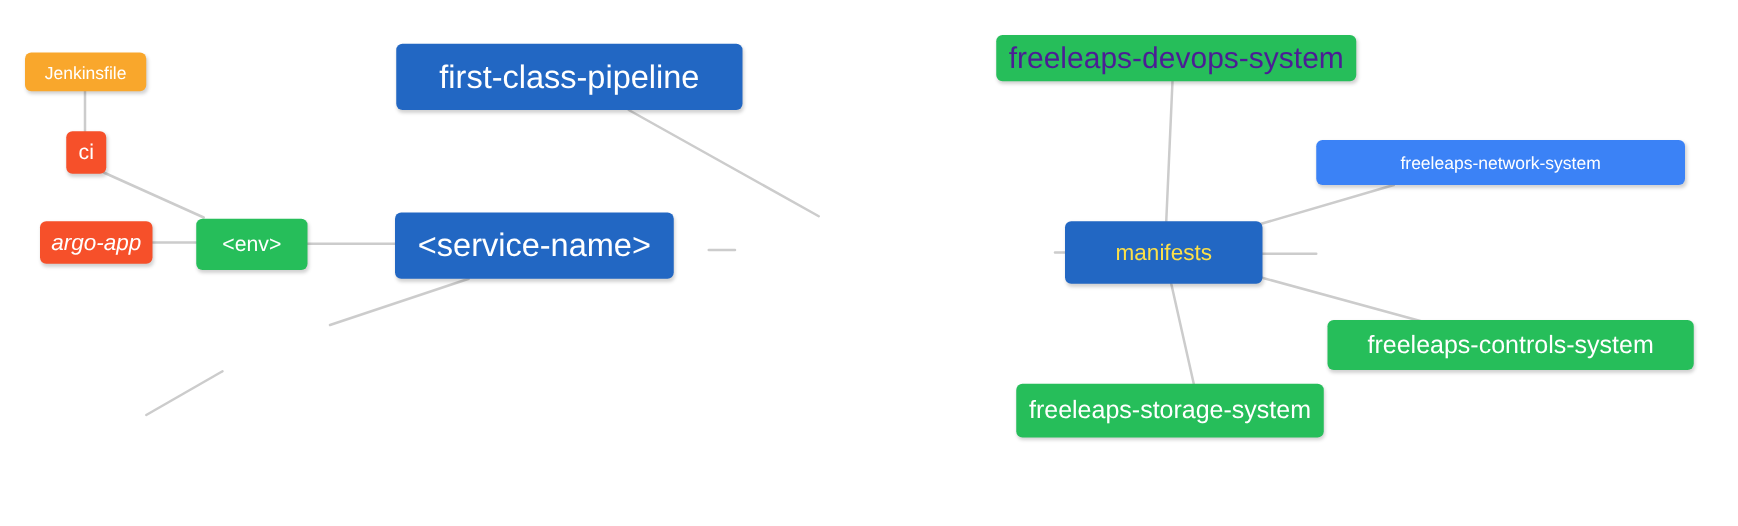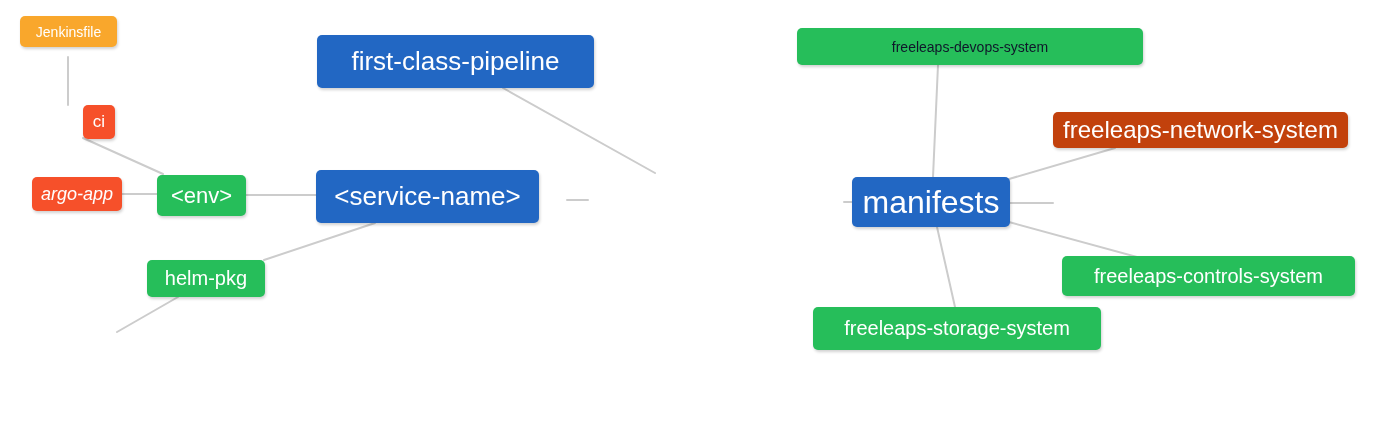--- a/index.html
+++ b/index.html
@@ -53,23 +53,22 @@
       <line x1="933" y1="177" x2="938" y2="65" stroke="#CCCCCC" stroke-width="2" stroke-linecap="round"></line>
       <line x1="1009" y1="179" x2="1115" y2="148" stroke="#CCCCCC" stroke-width="2" stroke-linecap="round"></line>
       <line x1="1009" y1="203" x2="1053" y2="203" stroke="#CCCCCC" stroke-width="2" stroke-linecap="round"></line>
       <line x1="1009" y1="222" x2="1137" y2="257" stroke="#CCCCCC" stroke-width="2" stroke-linecap="round"></line>
       <line x1="937" y1="227" x2="955" y2="307" stroke="#CCCCCC" stroke-width="2" stroke-linecap="round"></line>
       <line x1="375" y1="223" x2="264" y2="260" stroke="#CCCCCC" stroke-width="2" stroke-linecap="round"></line>
       <line x1="178" y1="297" x2="117" y2="332" stroke="#CCCCCC" stroke-width="2" stroke-linecap="round"></line>
     </svg>
     <div class="node" style="left: 317px; top: 35px; width: 277px; height: 53px; font-size: 26px; background: rgb(34, 103, 195); color: rgb(255, 255, 255);">first-class-pipeline</div>
     <div class="node" style="left: 316px; top: 170px; width: 223px; height: 53px; font-size: 26px; background: rgb(34, 103, 195); color: rgb(255, 255, 255);">&lt;service-name&gt;</div>
-    <div class="node" style="left: 852px; top: 177px; width: 158px; height: 50px; font-size: 32px; background: rgb(34, 103, 195); color: #ffffff;">manifests</div>
-    <div class="node" style="left: 157px; top: 175px; width: 89px; height: 41px; font-size: 22px; background: rgb(38, 190, 90); color: rgb(255, 255, 255); text-align: right;">&lt;env&gt;</div>
-    <div class="node" style="left: 147px; top: 260px; width: 118px; height: 37px; font-size: 20px; background: rgb(38, 190, 90); color: rgb(255, 255, 255);">helm-pkg</div>
-    <div class="node" style="left: 53px; top: 105px; width: 32px; height: 34px; font-size: 17px; background: rgb(246, 80, 42); color: rgb(255, 255, 255); margin-left: 30px;">ci</div>
+    <div class="node" style="left: 852px; top: 177px; width: 158px; height: 50px; font-size: 18px; background: rgb(34, 103, 195); color: #fde047;">manifests</div>
+    <div class="node" style="left: 157px; top: 175px; width: 89px; height: 41px; font-size: 17px; background: rgb(38, 190, 90); color: rgb(255, 255, 255); text-align: right;">&lt;env&gt;</div>
+    <div class="node" style="left: 53px; top: 105px; width: 32px; height: 34px; font-size: 17px; background: rgb(246, 80, 42); color: rgb(255, 255, 255);">ci</div>
     <div class="node" style="left: 32px; top: 177px; width: 90px; height: 34px; font-size: 18px; background: rgb(246, 80, 42); color: rgb(255, 255, 255); font-style: italic;">argo-app</div>
-    <div class="node" style="left: 20px; top: 16px; width: 97px; height: 31px; font-size: 14px; background: rgb(249, 167, 44); color: rgb(255, 255, 255);">Jenkinsfile</div>
-    <div class="node" style="left: 797px; top: 28px; width: 346px; height: 37px; font-size: 14px; background: rgb(38, 190, 90); color: #0f172a;">freeleaps-devops-system</div>
-    <div class="node" style="left: 1053px; top: 112px; width: 295px; height: 36px; font-size: 24px; background: #c2410c; color: rgb(255, 255, 255);">freeleaps-network-system</div>
+    <div class="node" style="left: 20px; top: 42px; width: 97px; height: 31px; font-size: 14px; background: rgb(249, 167, 44); color: rgb(255, 255, 255);">Jenkinsfile</div>
+    <div class="node" style="left: 797px; top: 28px; width: 288px; height: 37px; font-size: 24px; background: rgb(38, 190, 90); color: #4c1d95;">freeleaps-devops-system</div>
+    <div class="node" style="left: 1053px; top: 112px; width: 295px; height: 36px; font-size: 14px; background: #3b82f6; color: rgb(255, 255, 255);">freeleaps-network-system</div>
     <div class="node" style="left: 1062px; top: 256px; width: 293px; height: 40px; font-size: 20px; background: rgb(38, 190, 90); color: rgb(255, 255, 255); text-align: right;">freeleaps-controls-system</div>
-    <div class="node" style="left: 813px; top: 307px; width: 288px; height: 43px; font-size: 20px; background: rgb(38, 190, 90); color: rgb(255, 255, 255);">freeleaps-storage-system</div>
+    <div class="node" style="left: 813px; top: 307px; width: 246px; height: 43px; font-size: 20px; background: rgb(38, 190, 90); color: rgb(255, 255, 255);">freeleaps-storage-system</div>
   </div>
 
 </body></html>

